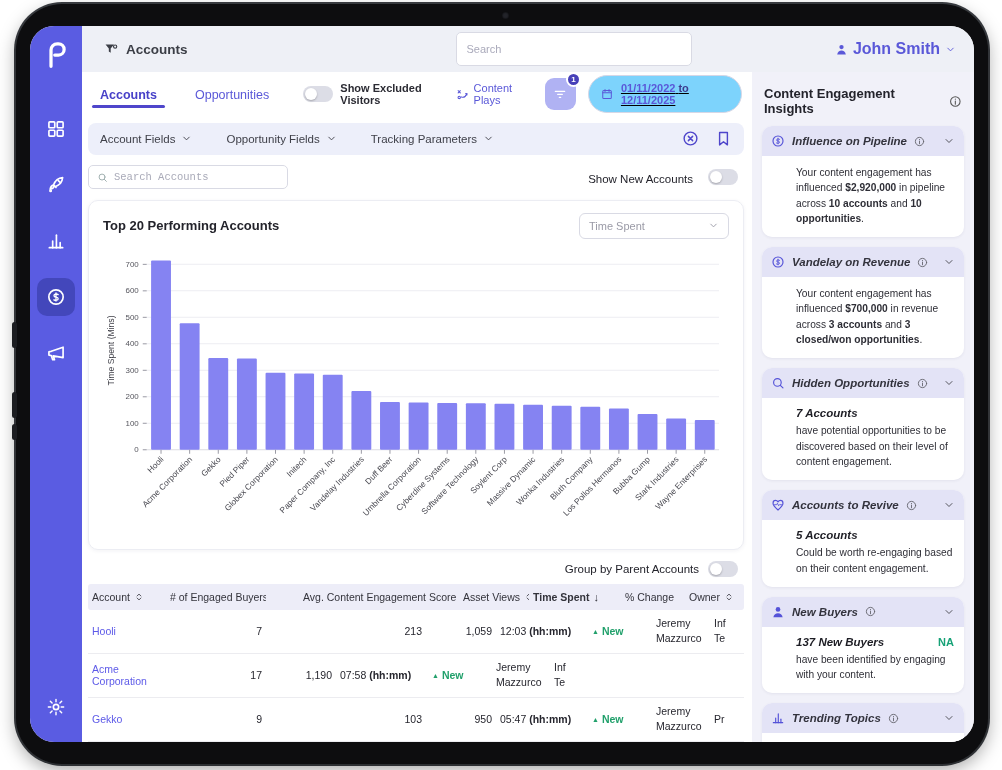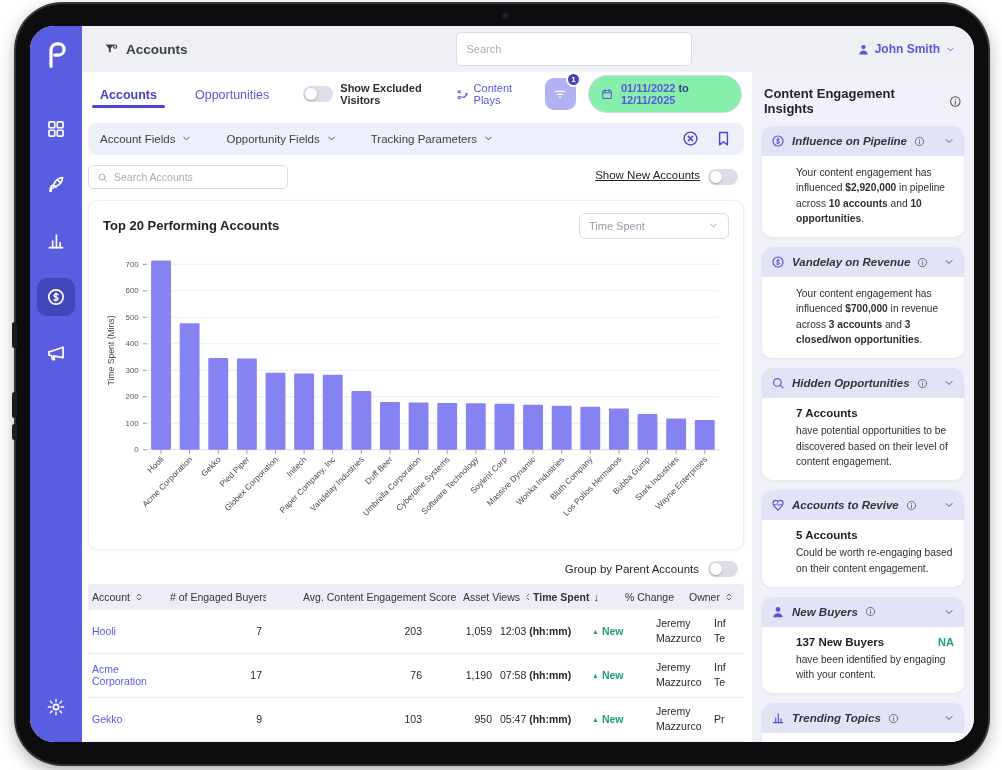--- a/index.html
+++ b/index.html
@@ -30,21 +30,21 @@
   .side-settings .ic { width:20px; height:20px; }
 
   
   .main-wrap { flex:1; display:flex; flex-direction:column; min-width:0; }
   .topbar { height:46px; background:#eef0f6; display:flex; align-items:center; padding:0 18px 0 22px; flex-shrink:0; }
   .page-head { display:flex; align-items:center; gap:7px; font-weight:bold; font-size:13.5px; color:#3b3e46; }
   .page-head .ic { width:15px; height:15px; color:#3b3e46; }
   .global-search { width:236px; height:26px; margin-left:268px; border:1px solid #d9dae4; border-radius:5px;
                    padding:16px 10px; font-size:11px; color:#333; background:#fff; font-family:"Liberation Sans",sans-serif; }
   .global-search::placeholder { color:#aab; }
-  .user { margin-left:auto; display:flex; align-items:center; gap:5px; color:#5a58d8; font-size:12px; font-weight:bold; cursor:pointer; }
+  .user { margin-left:auto; display:flex; align-items:center; gap:5px; color:#5a58d8; font-size:16px; font-weight:bold; cursor:pointer; }
   .user .ic { width:13px; height:13px; }
   .user .chev { width:11px; height:11px; color:#5a58d8; }
 
   .body-row { flex:1; display:flex; min-height:0; }
   .main-col { flex:1; min-width:0; padding:0 8px 0 6px; display:flex; flex-direction:column; }
 
   
   .tabs-row { height:50px; display:flex; align-items:center; padding:0 2px 0 8px; }
   .tab { font-size:12.5px; color:#5a58d8; padding:14px 4px 12px; margin-right:30px; cursor:pointer; position:relative; }
   .tab.active { color:#4740c8; font-weight:bold; }
@@ -56,42 +56,42 @@
   .toggle::after { content:""; position:absolute; width:12px; height:12px; border-radius:50%; background:#fff;
                    top:2px; left:2px; box-shadow:0 1px 2px rgba(0,0,0,.25); }
   .cplays { display:flex; align-items:center; gap:5px; color:#5a58d8; font-size:11px; cursor:pointer; }
   .cplays .ic { width:15px; height:15px; }
   .filter-btn { position:relative; width:36px; height:32px; background:#b0b2f3; border-radius:9px;
                 display:flex; align-items:center; justify-content:center; color:#fff; cursor:pointer; }
   .filter-btn .ic { width:16px; height:16px; }
   .filter-badge { position:absolute; top:-6px; right:-5px; min-width:15px; height:15px; border-radius:50%;
                   background:#4740b8; border:2px solid #fff; color:#fff; font-size:8px; font-weight:bold;
                   display:flex; align-items:center; justify-content:center; }
-  .date-box { display:flex; align-items:center; gap:8px; border:1px solid #d6d7e6; background:#86efac;
-              border-radius:19px; padding:6px 12px; cursor:pointer; }
+  .date-box { display:flex; align-items:center; gap:8px; border:1px solid #d6d7e6; background:#7dd3fc;
+              border-radius:19px; padding:6px 12px; cursor:pointer;text-decoration:underline; }
   .date-box .ic { width:14px; height:14px; color:#5a58d8; }
   .date-text { font-size:11px; font-weight:bold; color:#5a58d8; }
   .date-text .sep { color:#3d3c8f; }
 
   
   .filter-bar { height:36px; margin:6px 0 0; background:#edeffa; border-radius:8px; display:flex;
                 align-items:center; padding:0 12px; }
   .f-dd { display:flex; align-items:center; gap:6px; font-size:11.5px; color:#3f4049; margin-right:34px; cursor:pointer; }
   .f-dd .chev { width:11px; height:11px; color:#3f4049; }
   .fb-right { margin-left:auto; display:flex; align-items:center; gap:16px; color:#4f46cb; }
   .fb-right .ic { width:17px; height:17px; cursor:pointer; }
 
   
   .sa-row { height:32px; margin-top:8px; display:flex; align-items:center; }
   .sa-input { width:200px; height:24px; border:1px solid #d9dae4; border-radius:5px; background:#fff;
               display:flex; align-items:center; gap:6px; padding:0 8px; color:#9aa; }
   .sa-input .ic { width:11px; height:11px; }
-  .sa-input input { border:none; outline:none; flex:1; font-size:10.5px; color:#333; background:transparent; font-family:Liberation Sans, sans-serif; }
+  .sa-input input { border:none; outline:none; flex:1; font-size:10.5px; color:#333; background:transparent; font-family:Liberation Mono, monospace; }
   .sa-input input::placeholder { color:#a9aab8; }
-  .sna { margin-left:auto; display:flex; align-items:flex-start; gap:8px; font-size:11.5px; color:#23232b; padding-right:6px;text-decoration:underline; }
+  .sna { margin-left:auto; display:flex; align-items:flex-end; gap:15px; font-size:11.5px; color:#23232b; padding-right:6px; }
 
   
   .chart-card { margin-top:8px; background:#fff; border:1px solid #ecedf3; border-radius:10px;
                 box-shadow:0 1px 4px rgba(40,40,80,.06); padding:12px 14px 2px; height:352px; }
   .cc-head { display:flex; align-items:center; }
   .cc-title { font-size:13px; font-weight:bold; color:#23232b; }
   .metric-select { margin-left:auto; width:150px; height:26px; border:1px solid #d9dae4; border-radius:6px;
                    display:flex; align-items:center; padding:0 9px; color:#9a9aa6; font-size:11px; cursor:pointer; }
   .metric-select .chev { margin-left:auto; width:11px; height:11px; color:#9a9aa6; }
   #chart-svg { width:100%; height:300px; margin-top:4px; }
@@ -124,21 +124,21 @@
               padding:4px 2px 10px; }
   .ins-head .ic { width:13px; height:13px; color:#555; }
   .card { background:#fff; border-radius:10px; margin-bottom:10px; overflow:hidden; box-shadow:0 1px 3px rgba(40,40,80,.07); }
   .card-head { background:#e3e3f6; display:flex; align-items:center; gap:7px; padding:8px 9px; cursor:pointer;font-style:italic; }
   .card-head .lead-ic { width:14px; height:14px; color:#5553d8; flex-shrink:0; }
   .card-title { font-size:11.5px; font-weight:bold; color:#33333d; }
   .card-head .info-ic { width:11px; height:11px; color:#66666e; flex-shrink:0; }
   .card-head .chev { margin-left:auto; width:12px; height:12px; color:#55555d; flex-shrink:0; }
   .card-body { padding:9px 10px 11px;margin-left:24px; }
   .headline-row { display:flex; align-items:center; margin-bottom:4px; }
-  .headline { font-size:11.5px; font-weight:bold; color:#1d1d24; }
+  .headline { font-size:11.5px; font-weight:bold; color:#1d1d24;font-style:italic; }
   .badge-na { margin-left:auto; color:#17a277; font-weight:bold; font-size:11px; }
   .card-text { font-size:10.2px; color:#2e2e36; line-height:1.5; }
   .pill-wrap { background:#ececf2; border-radius:10px; padding:10px 9px; display:flex; flex-wrap:wrap; gap:9px; }
   .pill { background:#dfdfe8; border-radius:14px; padding:5px 11px; display:inline-flex; align-items:center; gap:7px; cursor:pointer; }
 
   .ic { display:inline-flex; }
   .ic svg { width:100%; height:100%; }
 </style>
 </head>
 <body>
@@ -495,36 +495,35 @@
                     </span>
                   </div>
                   <div class="col-h" style="width: 22px; justify-content: flex-end;">
                     <span>Ind</span>
                   </div>
                 </div>
               <div id="table-body">
                   <div class="trow">
                     <div class="cell " style="width: 78px;"><span class="acct-link">Hooli</span></div>
                     <div class="cell num" style="width: 100px;">7</div>
-                    <div class="cell num" style="width: 160px;">203</div>
+                    <div class="cell num" style="width: 160px;">213</div>
                     <div class="cell num" style="width: 70px;">1,059</div>
                     <div class="cell " style="width: 92px;"><span>12:03 </span><span class="time-fmt">(hh:mm)</span></div>
                     <div class="cell " style="width: 64px;">
                       <span class="chg">
                         <span class="tri">▲</span>
                         <span>New</span>
                       </span>
                     </div>
                     <div class="cell owner-cell" style="width: 58px;">Jeremy Mazzurco</div>
                     <div class="cell ind-cell" style="width: 22px;">Inf Te</div>
                   </div>
                   <div class="trow">
                     <div class="cell " style="width: 78px;"><span class="acct-link">Acme Corporation</span></div>
                     <div class="cell num" style="width: 100px;">17</div>
-                    <div class="cell num" style="width: 160px;">76</div>
                     <div class="cell num" style="width: 70px;">1,190</div>
                     <div class="cell " style="width: 92px;"><span>07:58 </span><span class="time-fmt">(hh:mm)</span></div>
                     <div class="cell " style="width: 64px;">
                       <span class="chg">
                         <span class="tri">▲</span>
                         <span>New</span>
                       </span>
                     </div>
                     <div class="cell owner-cell" style="width: 58px;">Jeremy Mazzurco</div>
                     <div class="cell ind-cell" style="width: 22px;">Inf Te</div>

